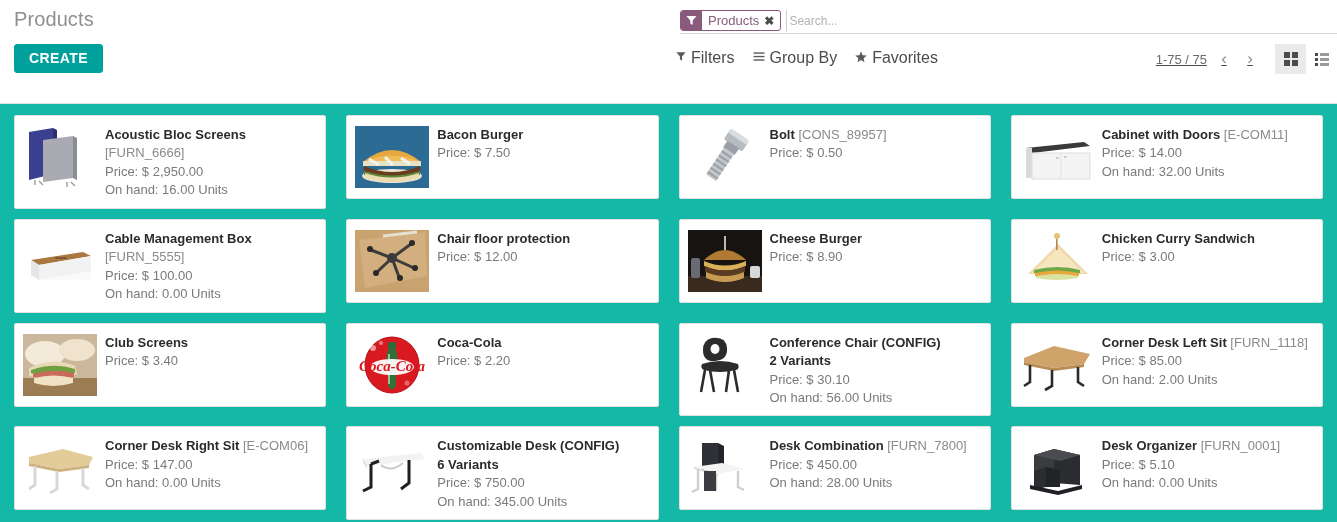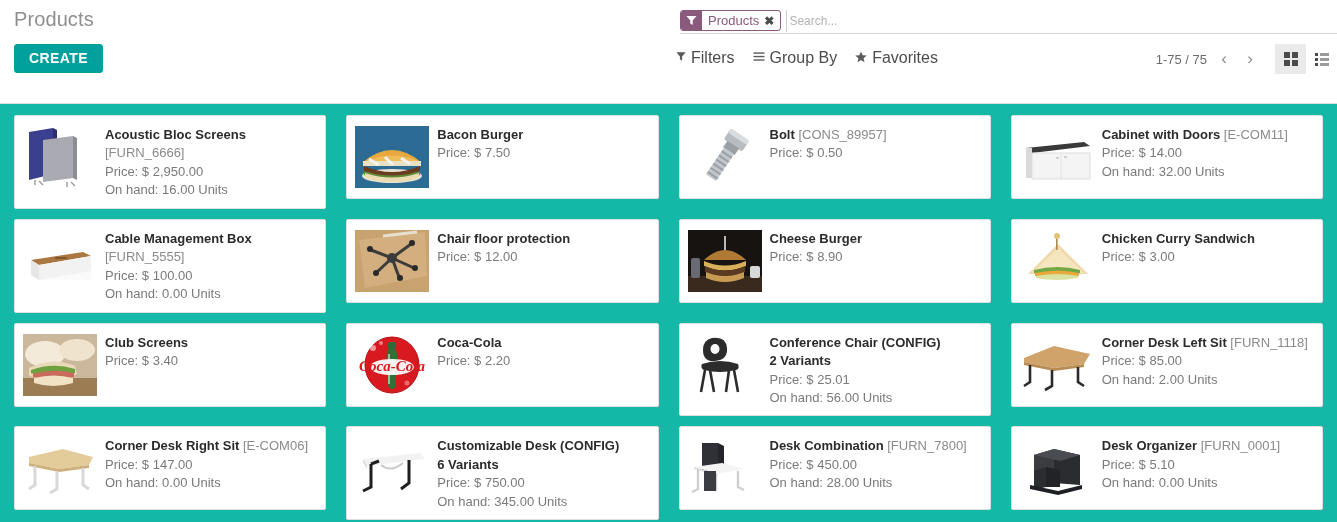--- a/index.html
+++ b/index.html
@@ -126,20 +126,21 @@
     align-items: center;
     gap: 5px;
   }
   .cp-btn .ic { font-size: 12px; color: #5a5a5a; }
 
   .cp-right {
     position: absolute;
     right: 0; top: 44px;
     display: flex;
     align-items: center;
+    text-decoration: underline;
   }
   .pager {
     font-size: 13px;
     color: #6b6b6b;
     display: flex;
     align-items: center;
     margin-right: 4px;
   }
   .pager-value { padding: 0 4px; cursor: pointer; }
   .pager-arrow {
@@ -538,21 +539,21 @@
         <path d="M17 36 L13 58"></path>
               <path d="M46 36 L50 58"></path>
         <path d="M22 36 L26 58"></path>
               <path d="M41 36 L38 58"></path>
       </g>
     </svg>
         </div>
         <div class="k-body">
           <div class="k-title"><span>Conference Chair (CONFIG)</span></div>
           <div class="k-variants">2 Variants</div>
-          <div class="k-line">Price: $ 25.01</div>
+          <div class="k-line">Price: $ 30.10</div>
           <div class="k-line">On hand: 56.00 Units</div>
         </div>
       </div>
     </div>
     <div class="k-card">
       <div class="k-inner">
         <div class="k-img">
           <svg width="74" height="62" viewBox="0 0 74 62">
       <polygon points="4,24 34,12 70,20 64,30 34,34 4,28" fill="#cfa36a"></polygon>
       <polygon points="4,28 34,34 64,30 64,33 34,37 4,31" fill="#b98c56"></polygon>

